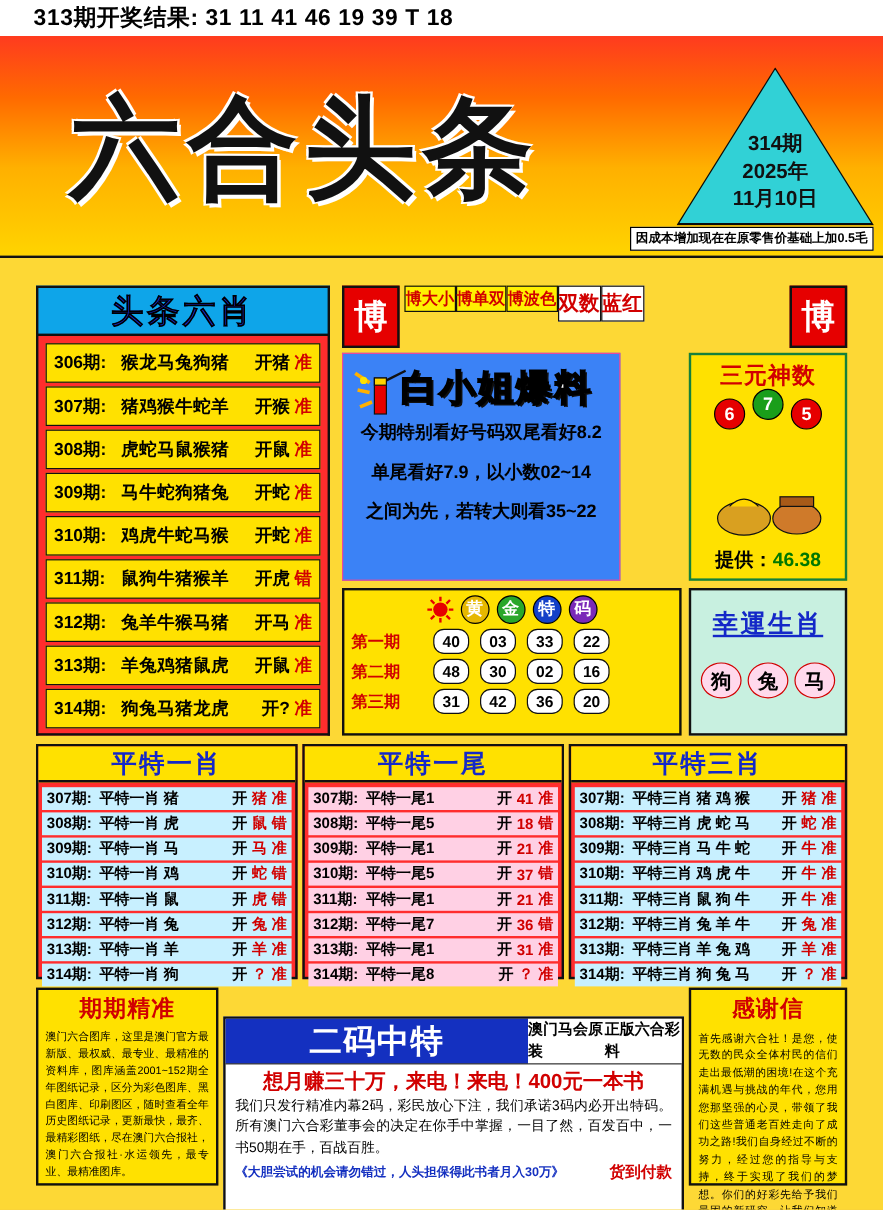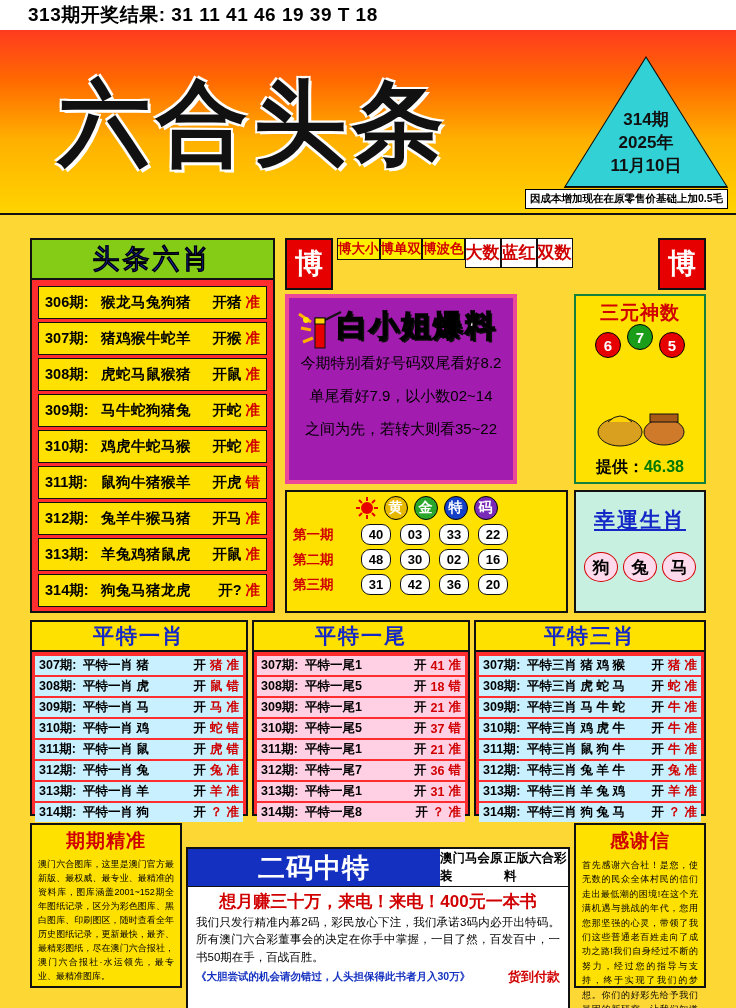--- a/index.html
+++ b/index.html
@@ -59,21 +59,21 @@
     position:absolute; right:8px; bottom:4px; background:#fff; border:1px solid #000;
     font-size:10.5px; padding:2px 4px; color:#000; font-weight:bold;
   }
 
   
   .region{ position:absolute; }
 
   
   #six-xiao{ left:30px; top:238px; width:245px; height:375px; }
   #six-xiao .cap{
-    height:42px; background:#84cc16; border:2px solid #111;
+    height:42px; background:#0ea5e9; border:2px solid #111;
     display:flex; align-items:center; justify-content:center;
     font-size:27px; font-weight:bold; color:#1428c8;
     -webkit-text-stroke:0.4px #000;
     letter-spacing:3px;
   }
   #six-xiao .body{
     height:333px; background:#ff2d2d; border:2px solid #111; border-top:none;
     padding:6px 4px 4px 4px;
   }
   .xiao-row{
@@ -101,31 +101,31 @@
   .bet-top div{
     flex:1; background:#fff000; border:1px solid #111; text-align:center;
     font-size:13.5px; font-weight:bold; color:#d10000; line-height:20px;
   }
   .bet-bot div{
     flex:1; background:#fff; border:1px solid #111; text-align:center;
     font-size:17px; font-weight:bold; color:#d10000; line-height:28px;
   }
 
   
-  #baoliao{ left:285px; top:294px; width:232px; height:190px; background:#a21caf; border:4px solid #ec4899; }
+  #baoliao{ left:285px; top:294px; width:232px; height:190px; background:#3b82f6; border:1px solid #ec4899; }
   .firecracker{ position:absolute; left:8px; top:10px; width:52px; height:52px; }
   .baoliao-title{
     position:absolute; left:48px; top:8px; width:230px; height:44px;
     font-size:30px; font-weight:bold; color:#fff;
     -webkit-text-stroke:1.5px #000;
     text-shadow:2px 2px 0 #111;
     letter-spacing:2px; white-space:nowrap;
   }
   .baoliao-lines{ position:absolute; left:0; top:56px; width:100%; text-align:center; }
-  .baoliao-lines div{ font-size:15px; font-weight:normal; color:#000; margin-bottom:14px; }
+  .baoliao-lines div{ font-size:15px; font-weight:bold; color:#000; margin-bottom:14px; }
 
   
   #sanyuan{ left:574px; top:294px; width:132px; height:190px; background:#ffe100; border:2px solid #15803d; }
   #sanyuan .t{
     text-align:center; font-size:19px; font-weight:bold; color:#d10000;
     margin-top:4px; letter-spacing:1px;
   }
   .balls{ display:flex; justify-content:center; gap:6px; margin-top:6px; }
   .ball{
     width:26px; height:26px; border-radius:50%; color:#fff; font-weight:bold;
@@ -316,23 +316,22 @@
 
   <div class="region" id="bet-row">
     <div class="bo-box">博</div>
     <div class="bet-grid">
       <div class="bet-top">
         <div>博大小</div>
         <div>博单双</div>
         <div>博波色</div>
       </div>
       <div class="bet-bot">
-        <div>大数</div>
+        <div>双数</div>
         <div>蓝红</div>
-        <div>双数</div>
       </div>
     </div>
     <div class="bo-box">博</div>
   </div>
 
   <div class="region" id="baoliao">
     <svg class="firecracker" viewBox="0 0 52 52">
       <rect x="18" y="10" width="10" height="30" fill="#e60000" stroke="#111"></rect>
       <rect x="18" y="10" width="10" height="6" fill="#ffd400" stroke="#111"></rect>
       <path d="M28 12 L44 4" stroke="#111" stroke-width="2" fill="none"></path>

